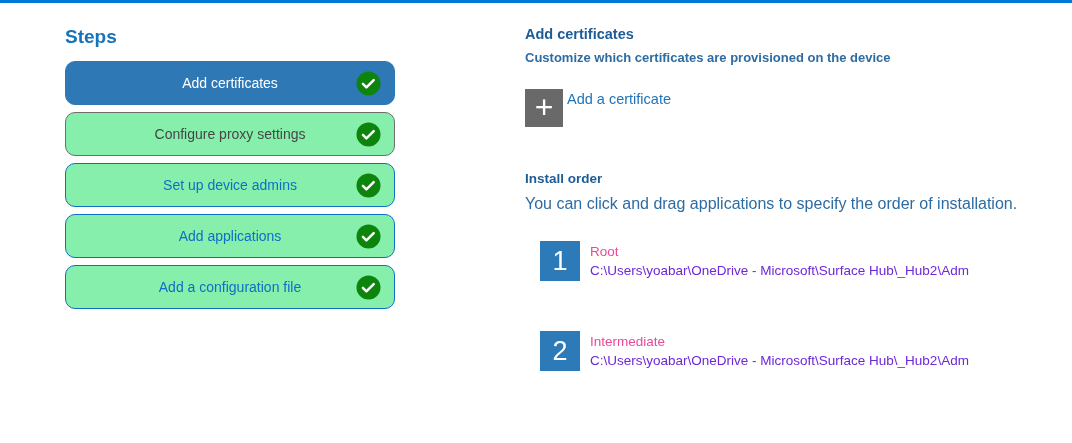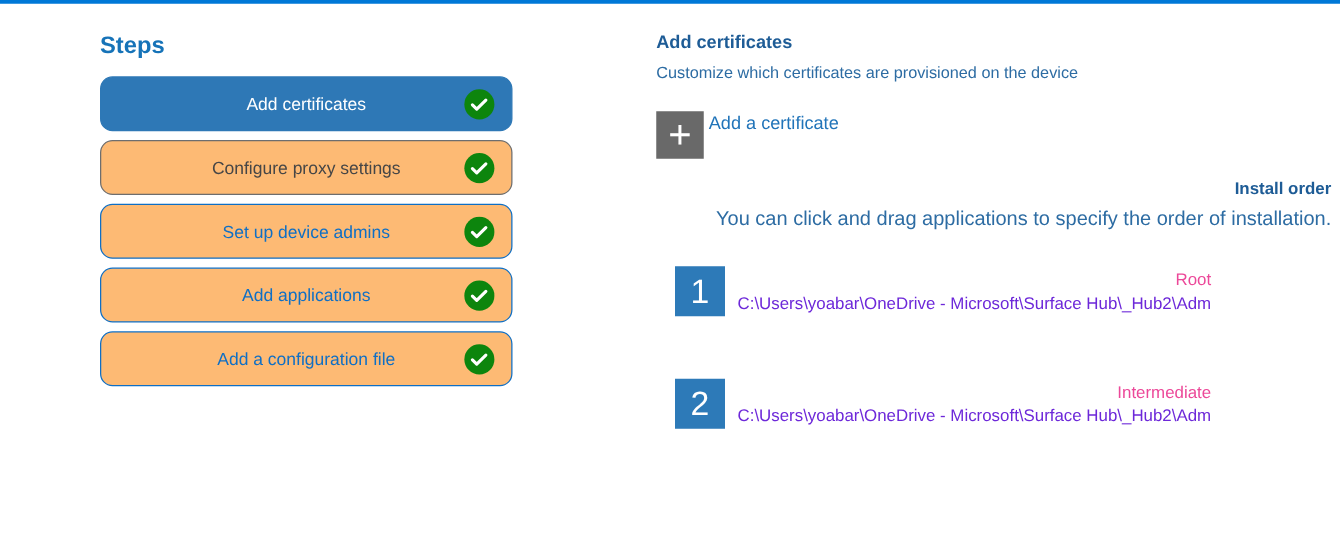--- a/index.html
+++ b/index.html
@@ -11,33 +11,33 @@
     overflow: hidden;
   }
 
   .top-bar {
     position: absolute; top: 0; left: 0;
     width: 1072px; height: 3px;
     background: #0078d7;
   }
 
   
-  .steps-panel { position: absolute; left: 80px; top: 26px; width: 330px; }
+  .steps-panel { position: absolute; left: 65px; top: 26px; width: 330px; }
   .steps-title {
     color: #1673b8;
     font-size: 19px;
     font-weight: bold;
     margin-bottom: 13px;
   }
   .step-btn {
     position: relative;
     width: 330px; height: 44px;
     margin-bottom: 7px;
     border-radius: 10px;
-    background: #fdba74;
+    background: #86efac;
     border: 1px solid #0f6fc5;
     color: #0f6fc5;
     font-family: "Liberation Sans", "DejaVu Sans", sans-serif;
     font-size: 14px;
     display: flex; align-items: center; justify-content: center;
     cursor: pointer;
   }
   .step-btn.selected {
     background: #2e78b6;
     border-color: #2e78b6;
@@ -60,20 +60,21 @@
   .section-title {
     color: #1e5c96;
     font-size: 14.5px;
     font-weight: bold;
     margin-bottom: 8px;
   }
   .section-subtitle {
     color: #2d6ca3;
     font-size: 13px;
     margin-bottom: 0;
+    font-weight: bold;
   }
 
   .add-cert-row {
     margin-top: 24px;
     display: flex;
     align-items: flex-start;
     cursor: pointer;
   }
   .plus-tile {
     width: 38px; height: 38px;
@@ -88,21 +89,21 @@
     line-height: 1;
     margin-top: -3px;
   }
   .add-cert-label {
     color: #2174b9;
     font-size: 14.5px;
     margin-left: 4px;
     margin-top: 2px;
   }
 
-  .install-order { margin-top: 16px; text-align: right; }
+  .install-order { margin-top: 44px; }
   .install-title {
     color: #1e5c96;
     font-size: 13.5px;
     font-weight: bold;
     margin-bottom: 9px;
   }
   .install-subtitle {
     color: #2d6ca3;
     font-size: 16px;
   }

